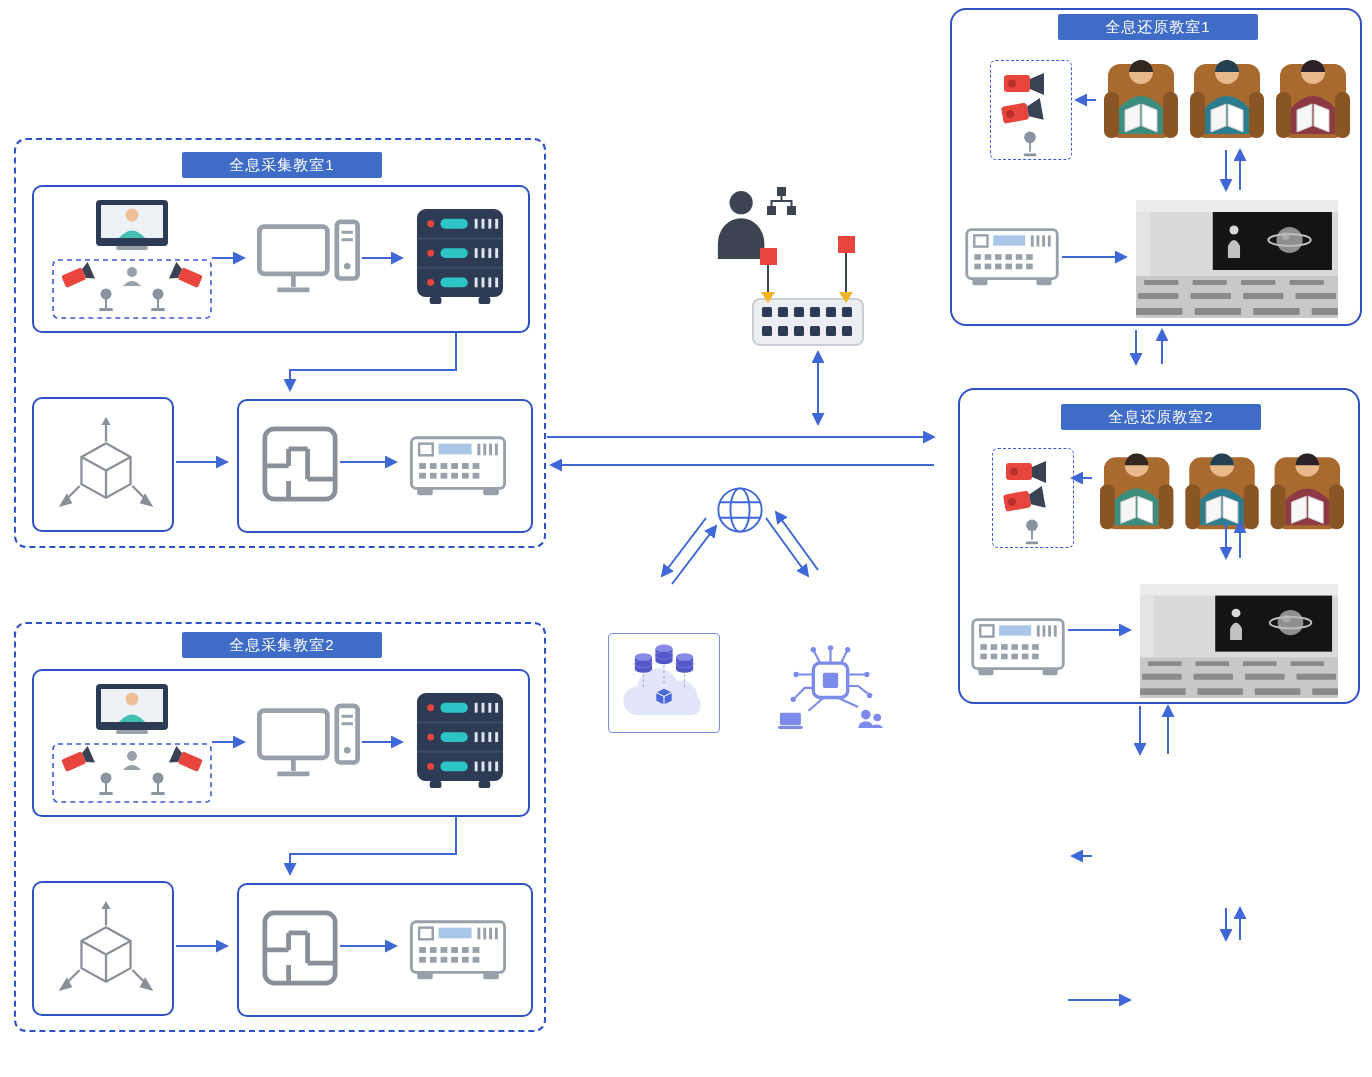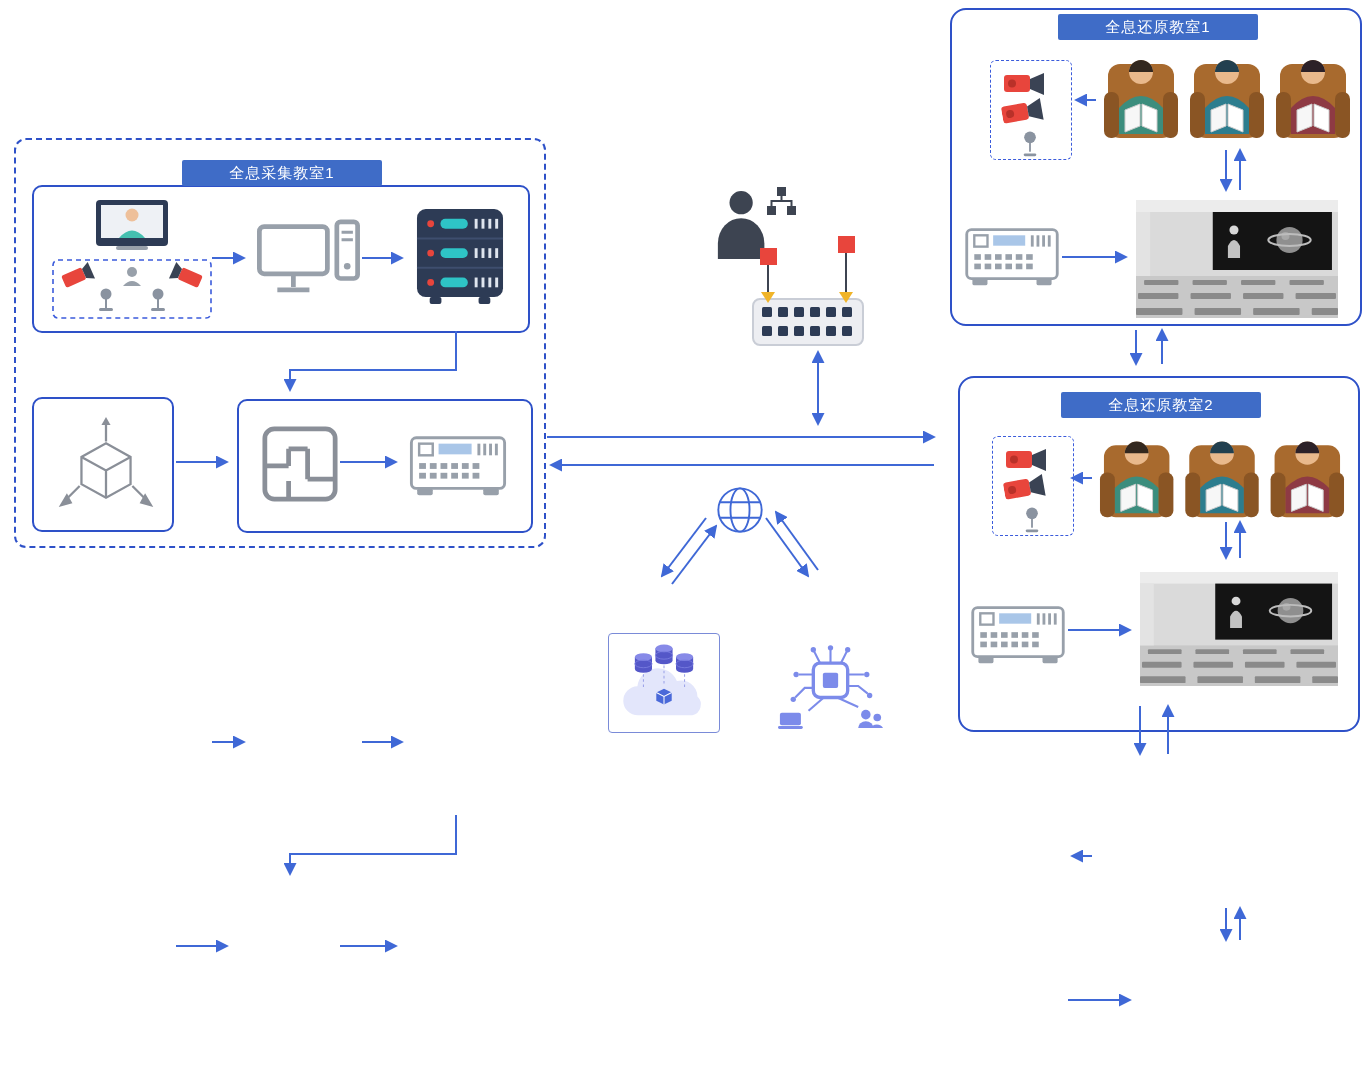--- a/index.html
+++ b/index.html
@@ -303,21 +303,21 @@
           <rect x="116" y="108" width="46" height="7" rx="1"></rect>
           <rect x="174" y="108" width="26" height="7" rx="1"></rect>
       </g>
     </symbol>
   </defs>
 </svg>
 
 <div class="canvas">
 
   <section class="room collect" style="left:14px;top:138px;width:532px;height:410px">
-    <div class="title-bar" style="left:166px;top:20px">全息采集教室1</div>
+    <div class="title-bar" style="left:166px;top:12px">全息采集教室1</div>
     <div class="panel" style="left:16px;top:45px;width:498px;height:148px">
       <svg class="icon" style="left:18px;top:13px" width="160" height="122" viewBox="0 0 160 122">
           <use href="#sym-capture-stage"></use>
         </svg>
       <svg class="icon" style="left:222px;top:32px" width="105" height="85" viewBox="0 0 110 90">
           <use href="#sym-monitor"></use>
         </svg>
       <svg class="icon" style="left:382px;top:21px" width="88" height="98" viewBox="0 0 90 100">
           <use href="#sym-server"></use>
         </svg>
@@ -330,20 +330,47 @@
     <div class="panel" style="left:221px;top:259px;width:296px;height:134px">
       <svg class="icon" style="left:23px;top:25px" width="76" height="76" viewBox="0 0 80 80">
           <use href="#sym-floorplan"></use>
         </svg>
       <svg class="icon" style="left:169px;top:31px" width="100" height="68" viewBox="0 0 100 70">
           <use href="#sym-avdevice"></use>
         </svg>
     </div>
   </section>
 
+  <section class="room collect" style="left:14px;top:622px;width:532px;height:410px">
+    <div class="title-bar" style="left:166px;top:8px">全息采集教室2</div>
+    <div class="panel" style="left:16px;top:45px;width:498px;height:148px">
+      <svg class="icon" style="left:18px;top:13px" width="160" height="122" viewBox="0 0 160 122">
+          <use href="#sym-capture-stage"></use>
+        </svg>
+      <svg class="icon" style="left:222px;top:32px" width="105" height="85" viewBox="0 0 110 90">
+          <use href="#sym-monitor"></use>
+        </svg>
+      <svg class="icon" style="left:382px;top:21px" width="88" height="98" viewBox="0 0 90 100">
+          <use href="#sym-server"></use>
+        </svg>
+    </div>
+    <div class="panel" style="left:16px;top:257px;width:142px;height:135px">
+      <svg class="icon" style="left:22px;top:17px" width="100" height="100" viewBox="0 0 110 110">
+          <use href="#sym-cube"></use>
+        </svg>
+    </div>
+    <div class="panel" style="left:221px;top:259px;width:296px;height:134px">
+      <svg class="icon" style="left:23px;top:25px" width="76" height="76" viewBox="0 0 80 80">
+          <use href="#sym-floorplan"></use>
+        </svg>
+      <svg class="icon" style="left:169px;top:31px" width="100" height="68" viewBox="0 0 100 70">
+          <use href="#sym-avdevice"></use>
+        </svg>
+    </div>
+  </section>
 
   <div>
     <svg class="icon" style="left:714px;top:188px" width="62" height="72" viewBox="0 0 64 72">
         <use href="#sym-admin"></use>
       </svg>
     <svg class="icon" style="left:766px;top:186px" width="30" height="30" viewBox="0 0 30 30">
         <use href="#sym-nettree"></use>
       </svg>
     <svg class="icon" style="left:752px;top:298px" width="112" height="48" viewBox="0 0 112 48">
         <use href="#sym-switch"></use>
@@ -381,21 +408,21 @@
         <use href="#sym-students"></use>
       </svg>
     <svg class="icon" style="left:12px;top:214px" width="96" height="66" viewBox="0 0 100 70">
         <use href="#sym-avdevice"></use>
       </svg>
     <svg class="icon" style="left:184px;top:190px" width="202" height="118" viewBox="0 0 200 118" preserveAspectRatio="none">
         <use href="#sym-classroom"></use>
       </svg>
   </section>
 
-  <section class="room restore" style="left:958px;top:376px;width:402px;height:356px">
+  <section class="room restore" style="left:958px;top:388px;width:402px;height:316px">
     <div class="title-bar" style="left:101px;top:14px">全息还原教室2</div>
     <div class="dashed-box" style="left:32px;top:58px;width:82px;height:100px">
       <svg class="icon" style="left:12px;top:10px" width="46" height="26" viewBox="0 0 44 26">
           <use href="#sym-camera"></use>
         </svg>
       <svg class="icon" style="left:10px;top:38px;transform:rotate(-10deg)" width="46" height="26" viewBox="0 0 44 26">
           <use href="#sym-camera"></use>
         </svg>
       <svg class="icon" style="left:30px;top:70px" width="18" height="27" viewBox="0 0 20 30">
           <use href="#sym-mic"></use>

